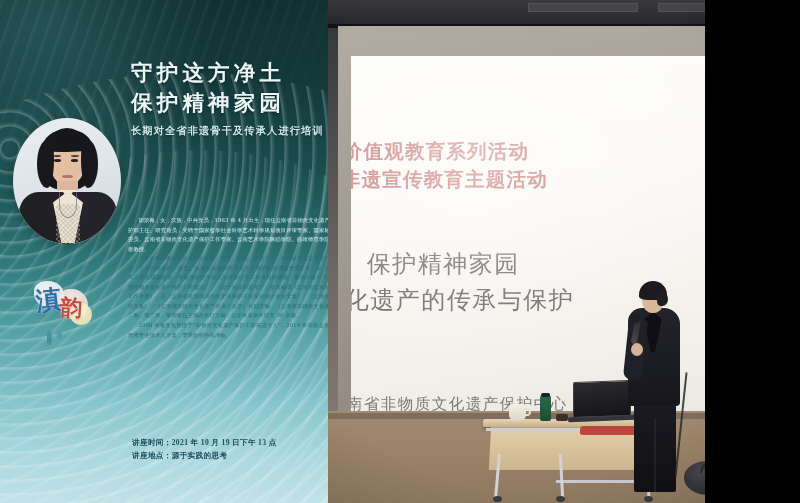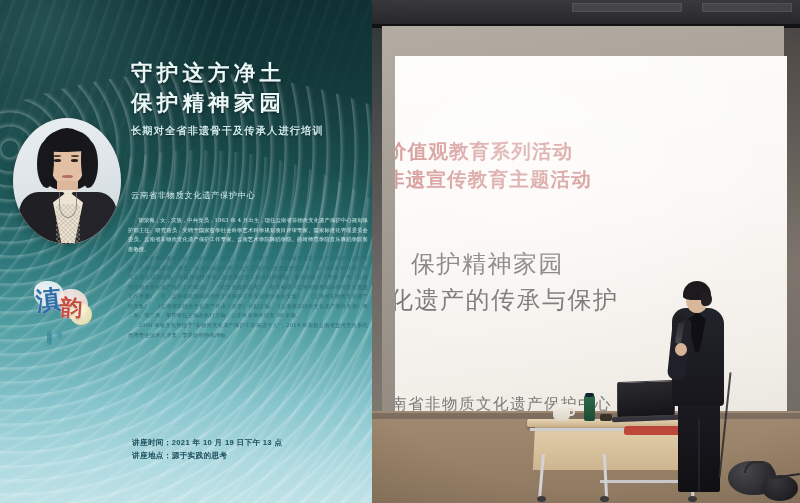--- a/index.html
+++ b/index.html
@@ -1,19 +1,19 @@
 <!DOCTYPE html>
 <html><head>
 <meta charset="utf-8">
 <style>
   * { margin:0; padding:0; box-sizing:border-box; }
   html,body { width:800px; height:503px; overflow:hidden; background:#000; }
   body { font-family:"Liberation Sans", sans-serif; }
 
-  #stage { position:relative; width:800px; height:503px; overflow:hidden; display:flex; }
+  #stage { position:relative; width:705px; height:503px; overflow:hidden; display:flex; }
 
   
   #poster {
     position:relative; width:372px; height:503px; overflow:hidden;
     background:
       linear-gradient(180deg,
         #0f3032 0%, #143a3c 18%, #1a4e4e 34%,
         #2a7275 50%, #4d9ca0 64%, #86c4cc 80%,
         #abd8df 91%, #bfe2e7 100%);
   }
@@ -81,21 +81,21 @@
     text-indent:10.5px; letter-spacing:.18px; margin-bottom:0;
     font-family:"DejaVu Serif","Liberation Serif",serif;
   }
   #bio p.dark{ color:#2d6a74; }
   #bio p.darker{ color:#2b6670; }
 
   
   #footer-info{ position:absolute; left:132px; top:437px; }
   #footer-info div{
     color:#1d4f5c; font-size:7.6px; line-height:12.5px; letter-spacing:.35px; font-weight:bold;
-    font-family:Liberation Sans, sans-serif;
+    font-family:Liberation Serif, serif;
   }
 
   
   #portrait{
     position:absolute; left:13px; top:118px; width:108px; height:126px;
     border-radius:50% 50% 50% 50%/50% 50% 50% 50%; overflow:hidden;
     background:linear-gradient(165deg,#e9eef1 0%,#dfe5e9 45%,#cdd6da 100%);
     box-shadow:0 2px 10px rgba(0,0,0,.28);
   }
   .pr-hair{ position:absolute; left:26px; top:10px; width:56px; height:62px;
@@ -283,21 +283,20 @@
       <div class="pr-necklace"></div>
     </div>
 
     <div id="title-block">
       <div class="t-line">守护这方净土</div>
       <div class="t-line">保护精神家园</div>
       <div id="subtitle">长期对全省非遗骨干及传承人进行培训</div>
     </div>
 
     <div id="org-block">
-      <div id="org-name">云南省非物质文化遗产保护中心</div>
     </div>
 
     <div id="bio">
       <p>胡荣梅，女，汉族，中共党员，1963 年 4 月出生，现任云南省非物质文化遗产保护中心规划保护部主任、研究馆员，受聘于国家哲学社会科学艺术科学规划项目评审专家、国家标准化管理委员会委员、云南省非物质文化遗产保护工作专家、云南艺术学院舞蹈学院、曲靖师范学院音乐舞蹈学院客座教授。</p>
       <p class="dark">主要从事非物质文化遗产的调查、研究、申报、评审工作，长期对全省非遗骨干及传承人进行培训；主攻传统戏剧、曲艺、民俗及民族传统文化生态保护区的调查研究工作。从 2014 年开始，参与主持完成国家级、省级代表性传承人的抢救记录工程及科研课题；著书出版个人专著 2 部《云南省非物质文化遗产保护工作概论》、《源于实践的思考》；参与编撰《云南省民族民间传统文化普查工作手册》、在《云南省民族民间传统文化保护工作理论研讨会论文集》、《云南省非物质文化遗产论文集》、《云南省非物质文化遗产传承人名录》付副主编，《云南省非物质文化遗产项目名录》第二卷、第三卷、第四卷任主编及执行主编；公开发表学术论文 30 余篇。</p>
       <p class="darker">2008 年被文化部授予“非物质文化遗产保护工作先进个人”，2014 年荣获云南省宣传文化系统优秀专业技术人才奖，享受政府特殊津贴。</p>
     </div>
 
     <div id="badge">
       <div id="badge-mark">

